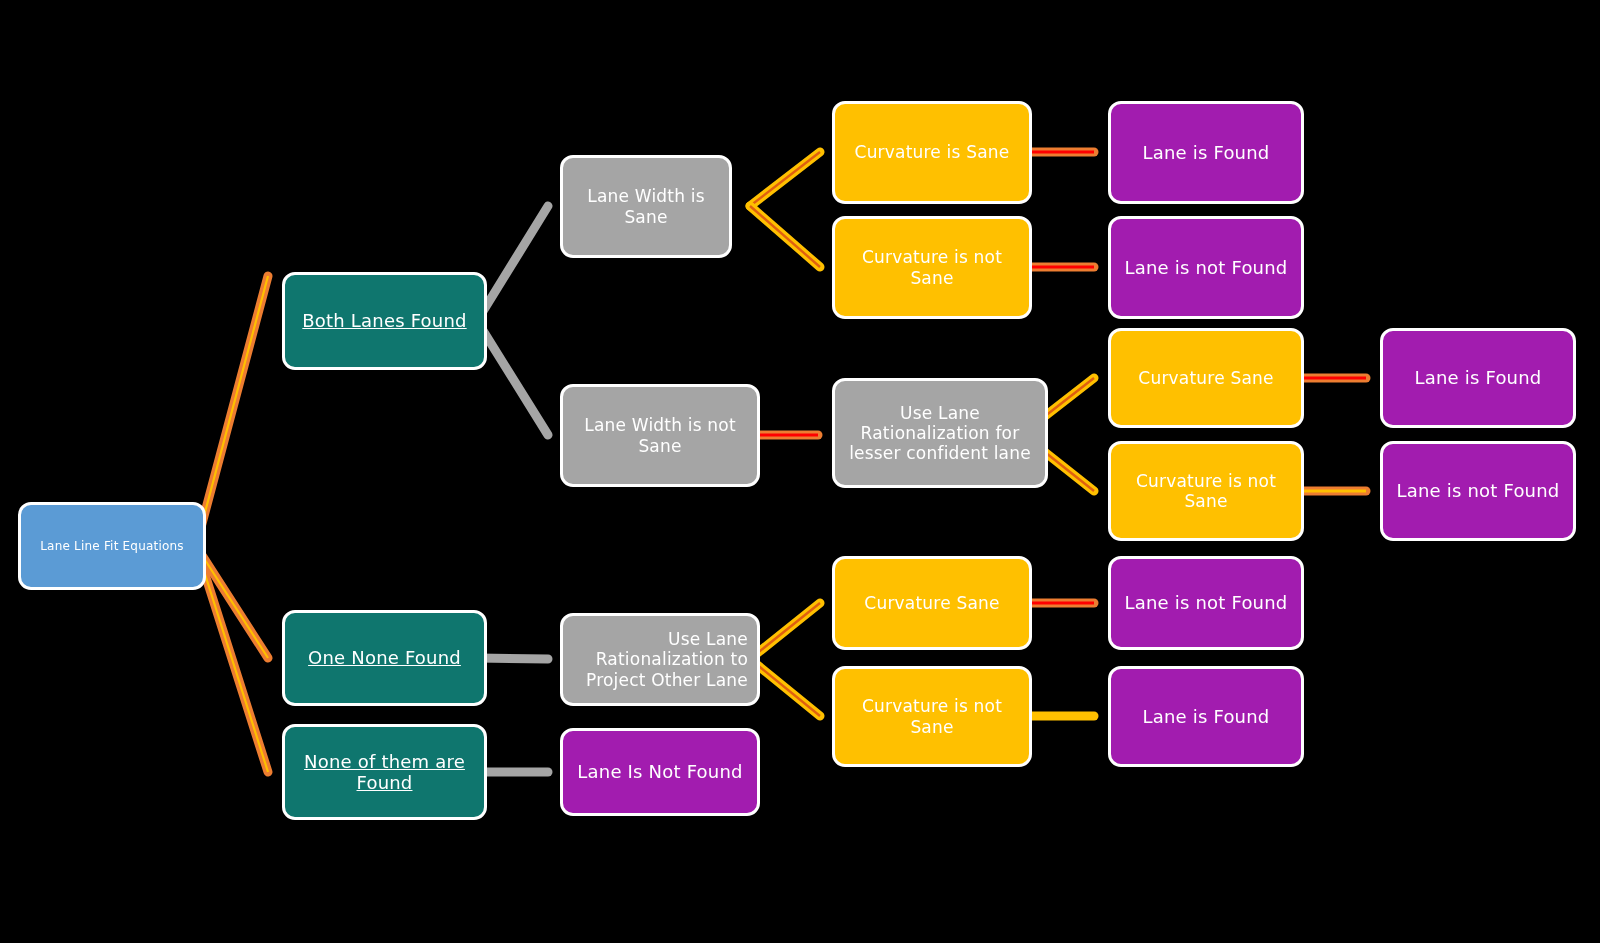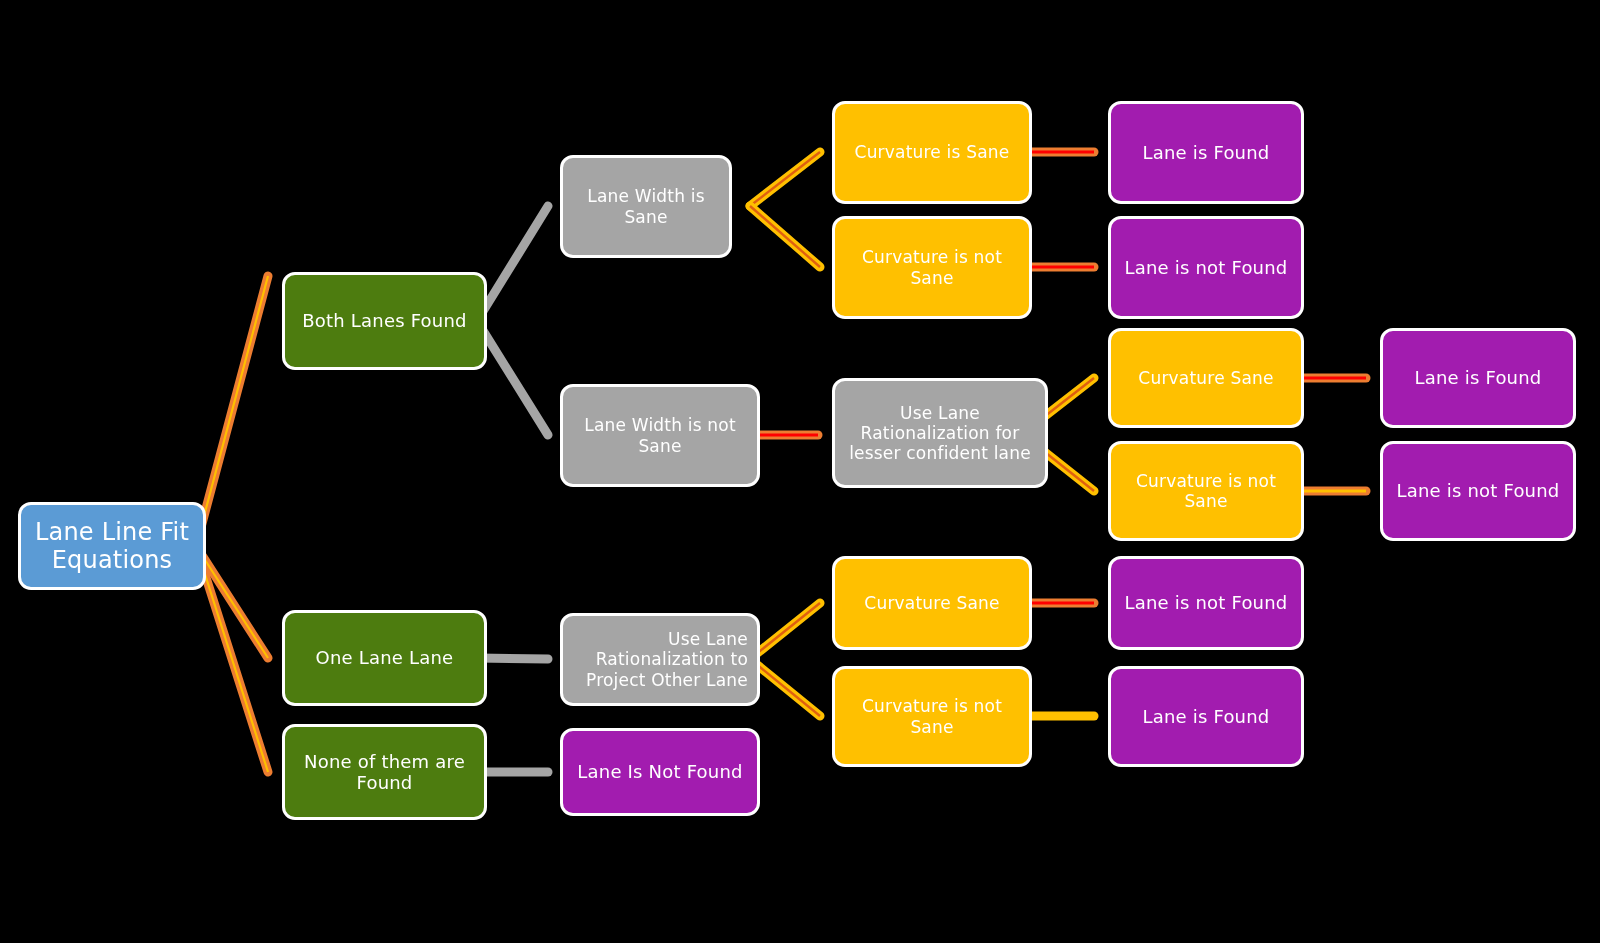--- a/index.html
+++ b/index.html
@@ -36,21 +36,21 @@
     border: 3px solid #ffffff;
     color: #ffffff;
     line-height: 1.18;
     padding: 4px 9px;
     z-index: 5;
     letter-spacing: 0.2px;
     margin-left: 12px;
   }
   .node span { display: block; width: 100%; }
   .n-blue   { background: #5B9BD5; }
-  .n-orange { background: #4d7c0f; }
+  .n-orange { background: #0f766e; text-decoration: underline; }
   .n-gray   { background: #A5A5A5; }
   .n-yellow { background: #FFC000; }
   .n-navy   { background: #a21caf; }
 </style>
 </head>
 <body>
 
 <div id="canvas">
   <svg id="edges" viewBox="0 0 1600 943" width="1600" height="943" xmlns="http://www.w3.org/2000/svg">
       <g>
@@ -123,28 +123,28 @@
         <line x1="1022" y1="603" x2="1094" y2="603" stroke="#FF0000" stroke-width="3" stroke-linecap="butt"></line>
       </g>
       <g>
         <line x1="1022" y1="716" x2="1094" y2="716" stroke="#FFC000" stroke-width="9" stroke-linecap="round"></line>
       </g>
       <g>
         <line x1="477" y1="772" x2="548" y2="772" stroke="#A5A5A5" stroke-width="9" stroke-linecap="round"></line>
       </g>
     </svg>
   <div id="nodes">
-      <div class="node n-blue" style="left: 6px; top: 502px; width: 188px; height: 88px; font-size: 24px;">
+      <div class="node n-blue" style="left: 6px; top: 502px; width: 188px; height: 88px; font-size: 12px;">
         <span>Lane Line Fit Equations</span>
       </div>
       <div class="node n-orange" style="left: 270px; top: 272px; width: 205px; height: 98px; font-size: 18px;">
         <span>Both Lanes Found</span>
       </div>
       <div class="node n-orange" style="left: 270px; top: 610px; width: 205px; height: 96px; font-size: 18px;">
-        <span>One Lane Lane</span>
+        <span>One None Found</span>
       </div>
       <div class="node n-orange" style="left: 270px; top: 724px; width: 205px; height: 96px; font-size: 18px; align-items: center;">
         <span>None of them are Found</span>
       </div>
       <div class="node n-gray" style="left: 548px; top: 155px; width: 172px; height: 103px; font-size: 17px;">
         <span>Lane Width is Sane</span>
       </div>
       <div class="node n-gray" style="left: 548px; top: 384px; width: 200px; height: 103px; font-size: 17px;">
         <span>Lane Width is not Sane</span>
       </div>

